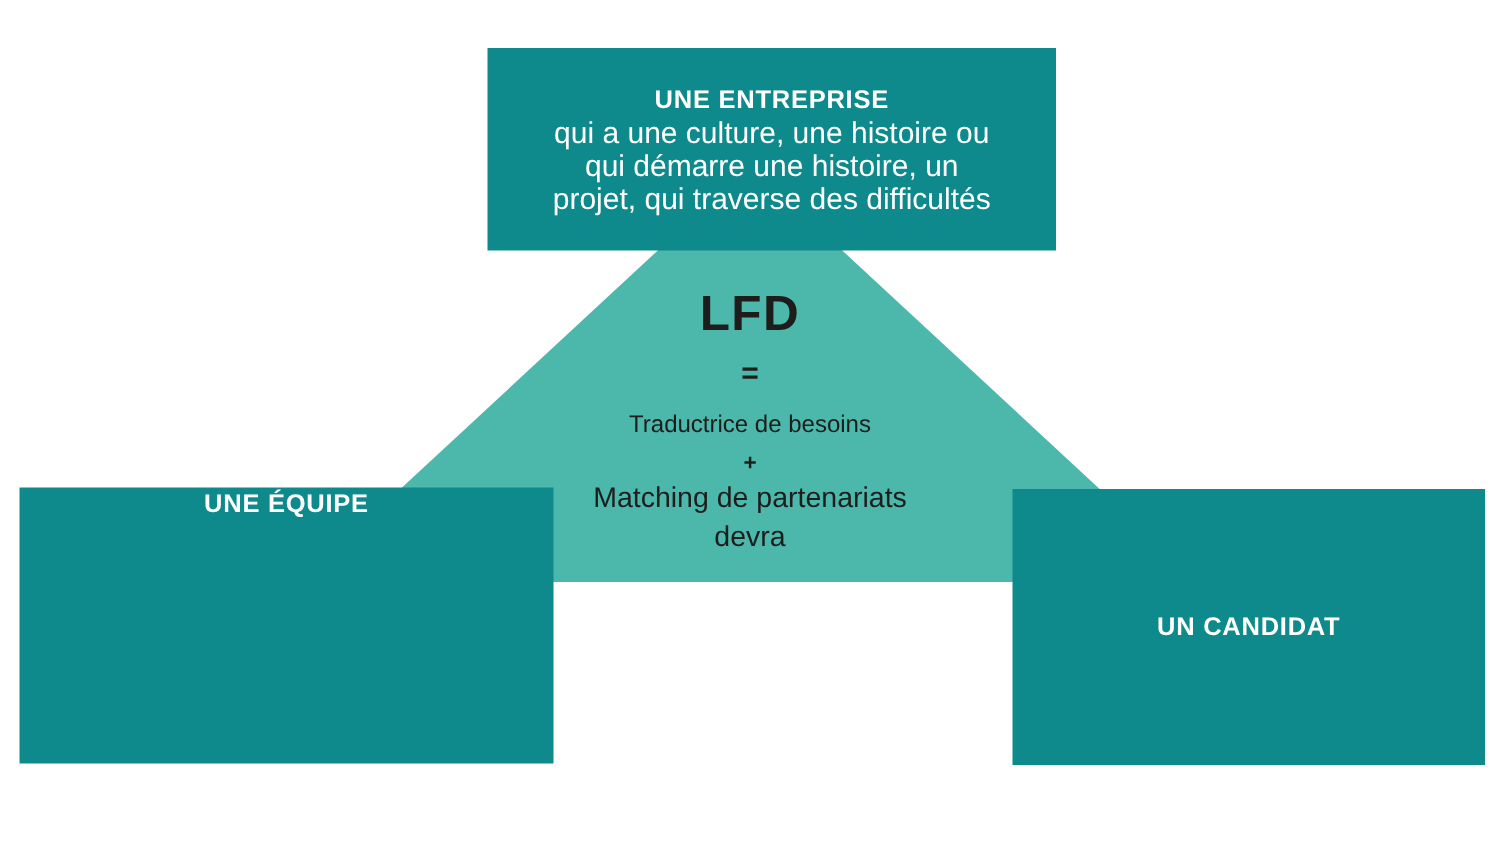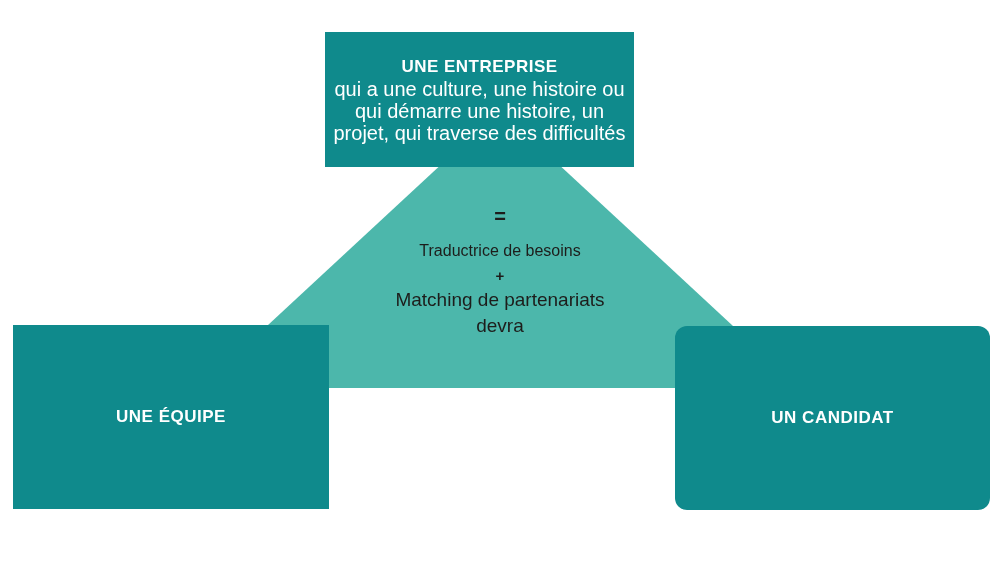--- a/index.html
+++ b/index.html
@@ -40,43 +40,44 @@
     position: absolute;
     background: var(--box_teal, #0f8a8c);
     color: var(--text_light, #ffffff);
     display: flex;
     flex-direction: column;
     justify-content: center;
     align-items: center;
     text-align: center;
     z-index: 3;
   }
-  .top-box   { left: 325px; top: 32px;  width: 309px; height: 135px; }
-  .left-box  { left: 13px;  top: 325px; width: 316px; height: 184px; }
-  .right-box { left: 675px; top: 326px; width: 315px; height: 184px; border-radius: 12px; }
+  .top-box   { left: 325px; top: 32px;  width: 379px; height: 135px; }
+  .left-box  { left: 13px;  top: 325px; width: 356px; height: 184px; justify-content: space-between; }
+  .right-box { left: 675px; top: 326px; width: 315px; height: 184px; }
   .box-title {
     font-weight: bold;
     font-size: 17px;
     letter-spacing: 0.5px;
     line-height: 22px;
   }
   .box-body {
     font-size: 20px;
     line-height: 22px;
     white-space: pre-line;
   }
 </style>
 </head>
 <body>
 
 <div class="canvas">
 
   <div class="triangle"></div>
 
   <div class="center-text">
+    <div class="lfd">LFD</div>
     <div class="eq">=</div>
     <div class="role1">Traductrice de besoins</div>
     <div class="plus">+</div>
     <div class="role2">Matching de partenariats
 devra</div>
   </div>
 
   <div class="box top-box">
     <div class="box-title">UNE ENTREPRISE</div>
     <div class="box-body">qui a une culture, une histoire ou

